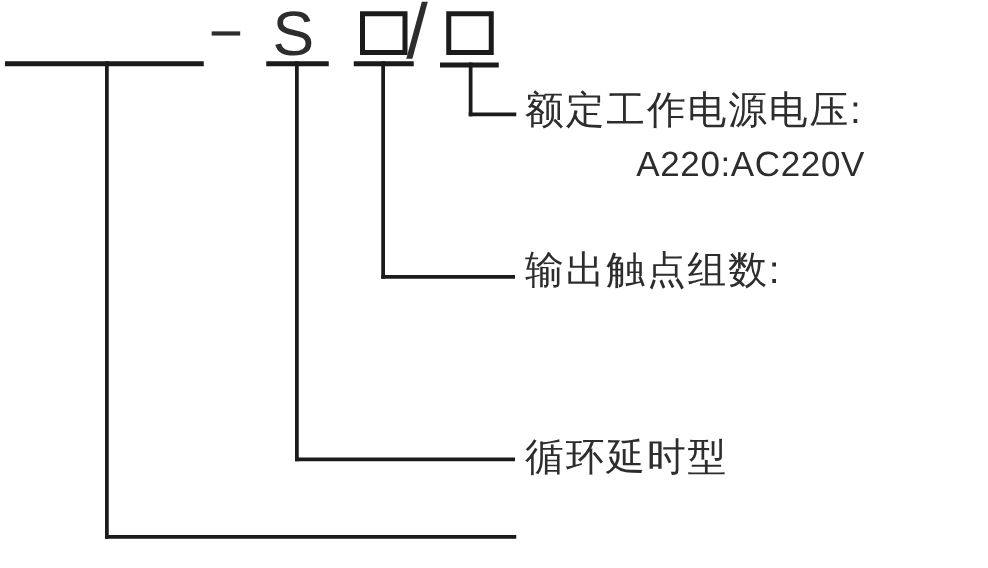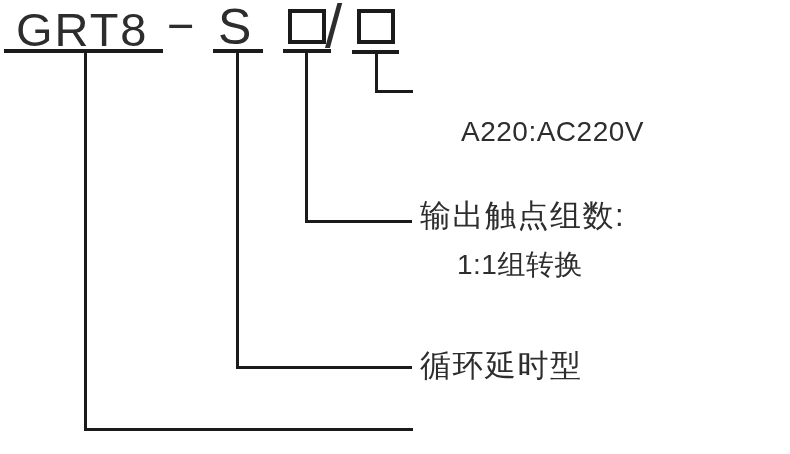--- a/index.html
+++ b/index.html
@@ -53,36 +53,36 @@
     line-height:1.15;
     white-space:nowrap;
     color:#2d2d2d;
   }
   .anno-option{
     font-size:28px;
     letter-spacing:0.5px;
     line-height:1.15;
     white-space:nowrap;
     color:#2d2d2d;
+    margin-left:48px;
   }
   #label-voltage {left:420px;top:70px;}
   #opt-voltage-0 {left:461px;top:116px;}
   #opt-voltage-1 {left:461px;top:147px;}
   #label-contacts{left:420px;top:198px;}
   #opt-contacts-0{left:457px;top:249px;}
   #opt-contacts-1{left:457px;top:296px;}
   #label-type    {left:420px;top:348px;}
   #label-series  {left:424px;top:409px;letter-spacing:1px;}
 </style>
 </head>
 <body>
 
 <div id="stage">
 
-  <div class="abs model-text" id="series-text">GRT8</div>
   <div class="abs model-text" id="dash-sep">−</div>
   <div class="abs model-text" id="type-code">S</div>
   <div class="abs code-box" id="code-box-1"></div>
   <div class="abs model-text" id="slash-sep">/</div>
   <div class="abs code-box" id="code-box-2"></div>
 
   <div class="abs hline-thick" id="underline-series"></div>
   <div class="abs hline-thick" id="underline-type"></div>
   <div class="abs hline-thick" id="underline-box1"></div>
   <div class="abs hline-thick" id="underline-box2"></div>
@@ -90,21 +90,21 @@
   <div class="abs vline" id="vline-series"></div>
   <div class="abs vline" id="vline-type"></div>
   <div class="abs vline" id="vline-box1"></div>
   <div class="abs vline" id="vline-box2"></div>
 
   <div class="abs hline" id="leader-voltage"></div>
   <div class="abs hline" id="leader-contacts"></div>
   <div class="abs hline" id="leader-type"></div>
   <div class="abs hline" id="leader-series"></div>
 
+  <div class="abs anno-label" id="label-voltage">额定工作电源电压:</div>
   <div class="abs anno-option" id="opt-voltage-0">A220:AC220V</div>
 
   <div class="abs anno-label" id="label-contacts">输出触点组数:</div>
-  <div class="abs anno-option" id="opt-contacts-0">1:1组转换</div>
 
   <div class="abs anno-label" id="label-type">循环延时型</div>
 
 
 </div>
 
 </body></html>

